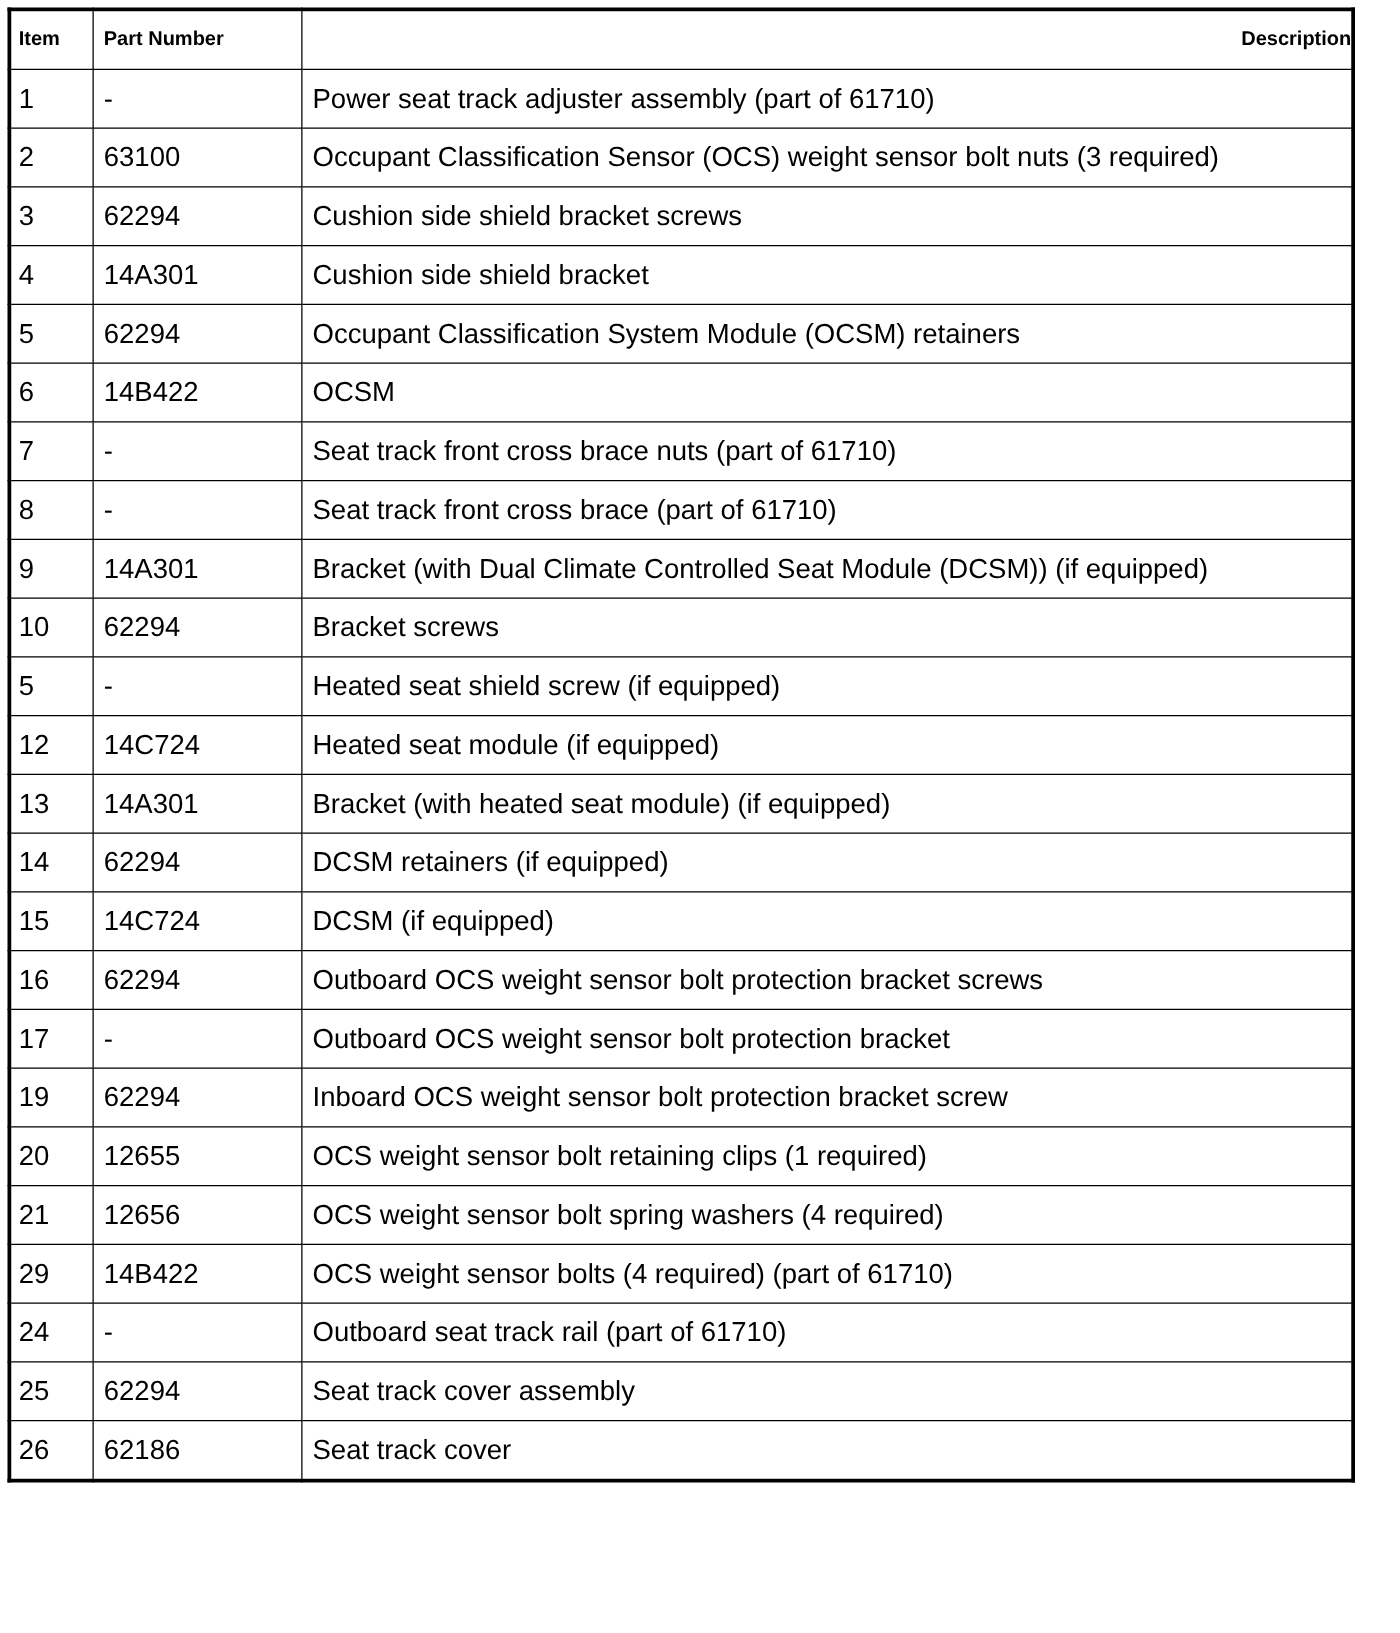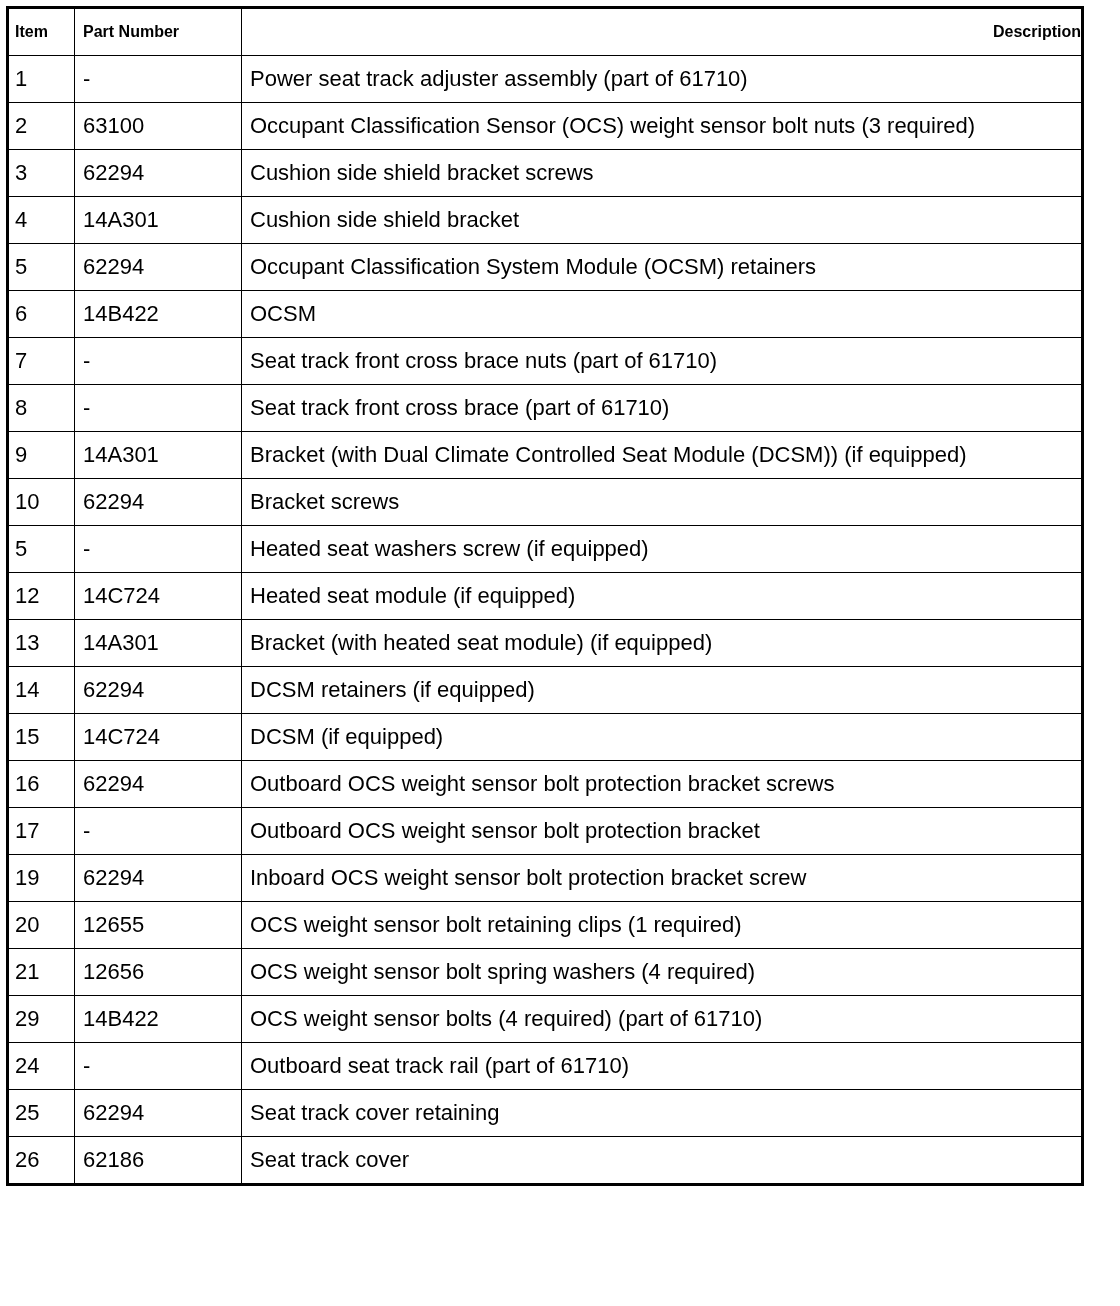--- a/index.html
+++ b/index.html
@@ -117,21 +117,21 @@
         <td class="desc-cell">Bracket (with Dual Climate Controlled Seat Module (DCSM)) (if equipped)</td>
       </tr>
       <tr>
         <td class="item-cell">10</td>
         <td class="part-cell">62294</td>
         <td class="desc-cell">Bracket screws</td>
       </tr>
       <tr>
         <td class="item-cell">5</td>
         <td class="part-cell">-</td>
-        <td class="desc-cell">Heated seat washers screw (if equipped)</td>
+        <td class="desc-cell">Heated seat shield screw (if equipped)</td>
       </tr>
       <tr>
         <td class="item-cell">12</td>
         <td class="part-cell">14C724</td>
         <td class="desc-cell">Heated seat module (if equipped)</td>
       </tr>
       <tr>
         <td class="item-cell">13</td>
         <td class="part-cell">14A301</td>
         <td class="desc-cell">Bracket (with heated seat module) (if equipped)</td>
@@ -177,21 +177,21 @@
         <td class="desc-cell">OCS weight sensor bolts (4 required) (part of 61710)</td>
       </tr>
       <tr>
         <td class="item-cell">24</td>
         <td class="part-cell">-</td>
         <td class="desc-cell">Outboard seat track rail (part of 61710)</td>
       </tr>
       <tr>
         <td class="item-cell">25</td>
         <td class="part-cell">62294</td>
-        <td class="desc-cell">Seat track cover retaining</td>
+        <td class="desc-cell">Seat track cover assembly</td>
       </tr>
       <tr>
         <td class="item-cell">26</td>
         <td class="part-cell">62186</td>
         <td class="desc-cell">Seat track cover</td>
       </tr>
     </tbody>
 </table>
 
 </body></html>

